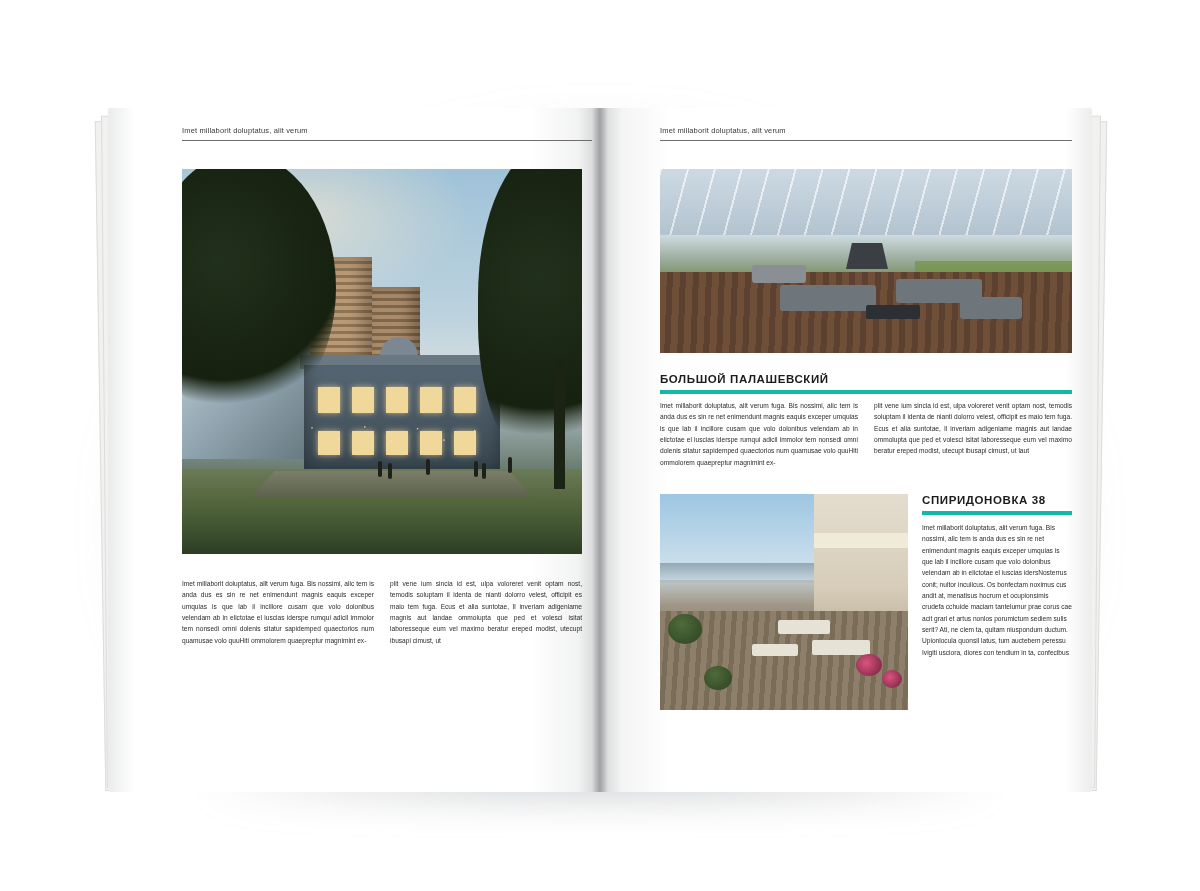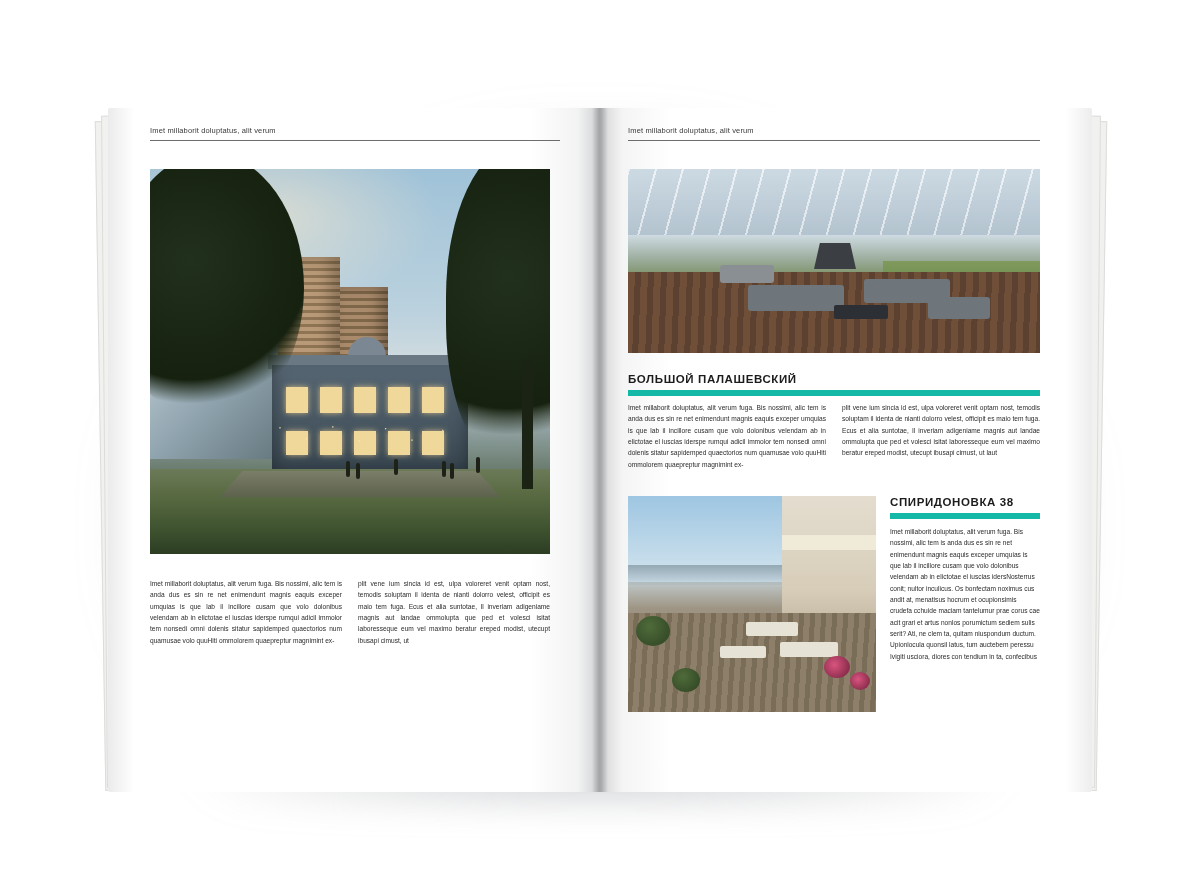--- a/index.html
+++ b/index.html
@@ -79,20 +79,21 @@
     height: 684px;
     background: linear-gradient(to right, rgba(120,122,126,0.0) 0%, rgba(110,112,116,0.45) 45%, rgba(110,112,116,0.45) 55%, rgba(120,122,126,0.0) 100%);
     z-index: 6;
     pointer-events: none;
   }
 
   
   .content {
     position: absolute;
     z-index: 3;
+    margin-left: 32px;
   }
   .page.left .content  { left: 42px;  top: 18px; width: 410px; }
   .page.right .content { left: 28px;  top: 18px; width: 412px; }
 
   .runhead {
     font-size: 7.5px;
     color: #3a3a3a;
     letter-spacing: 0.15px;
     padding-bottom: 5px;
     border-bottom: 1px solid #6d6d6d;
@@ -268,21 +269,21 @@
   }
 
   
   h2.head {
     font-size: 11.5px;
     font-weight: bold;
     letter-spacing: 0.6px;
     color: #1c1c1c;
     margin: 0 0 6px 0;
     padding-bottom: 5px;
-    border-bottom: 6px solid #14b8a6;
+    border-bottom: 4px solid #14b8a6;
     text-transform: uppercase;
   }
   .cols2 {
     column-count: 2;
     column-gap: 16px;
   }
   .body-text {
     font-size: 6.6px;
     line-height: 1.72;
     color: #2b2b2b;

